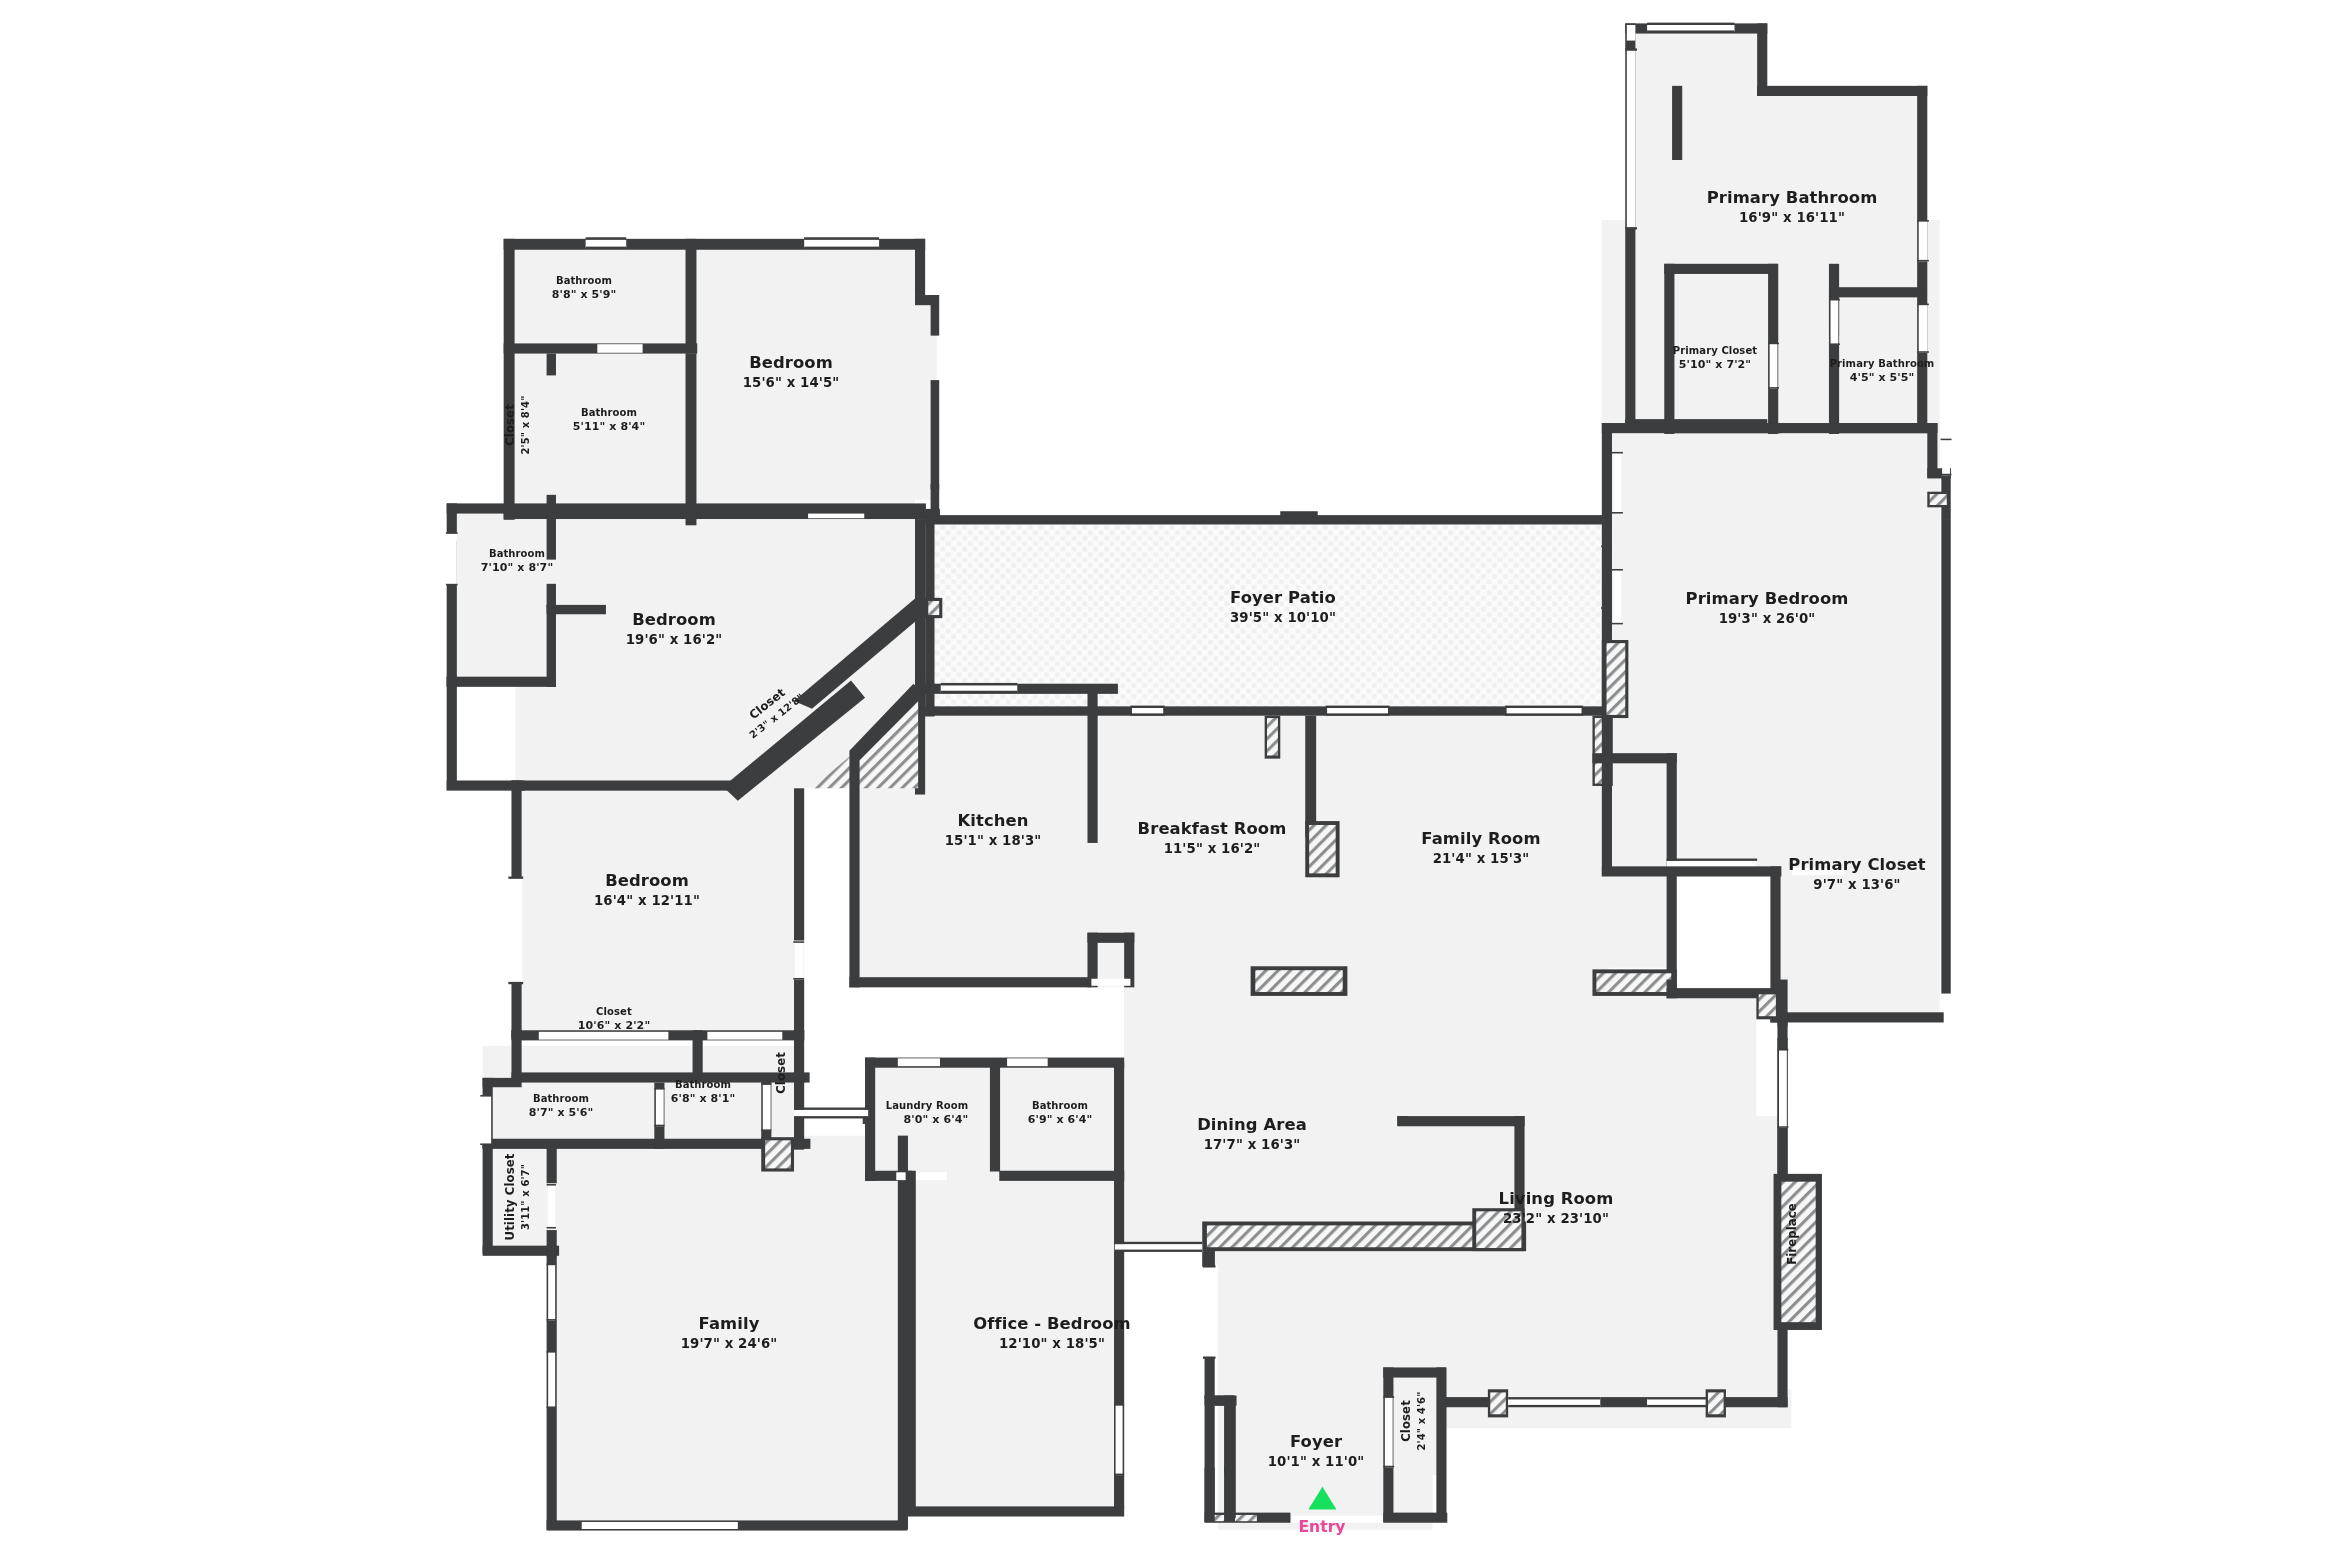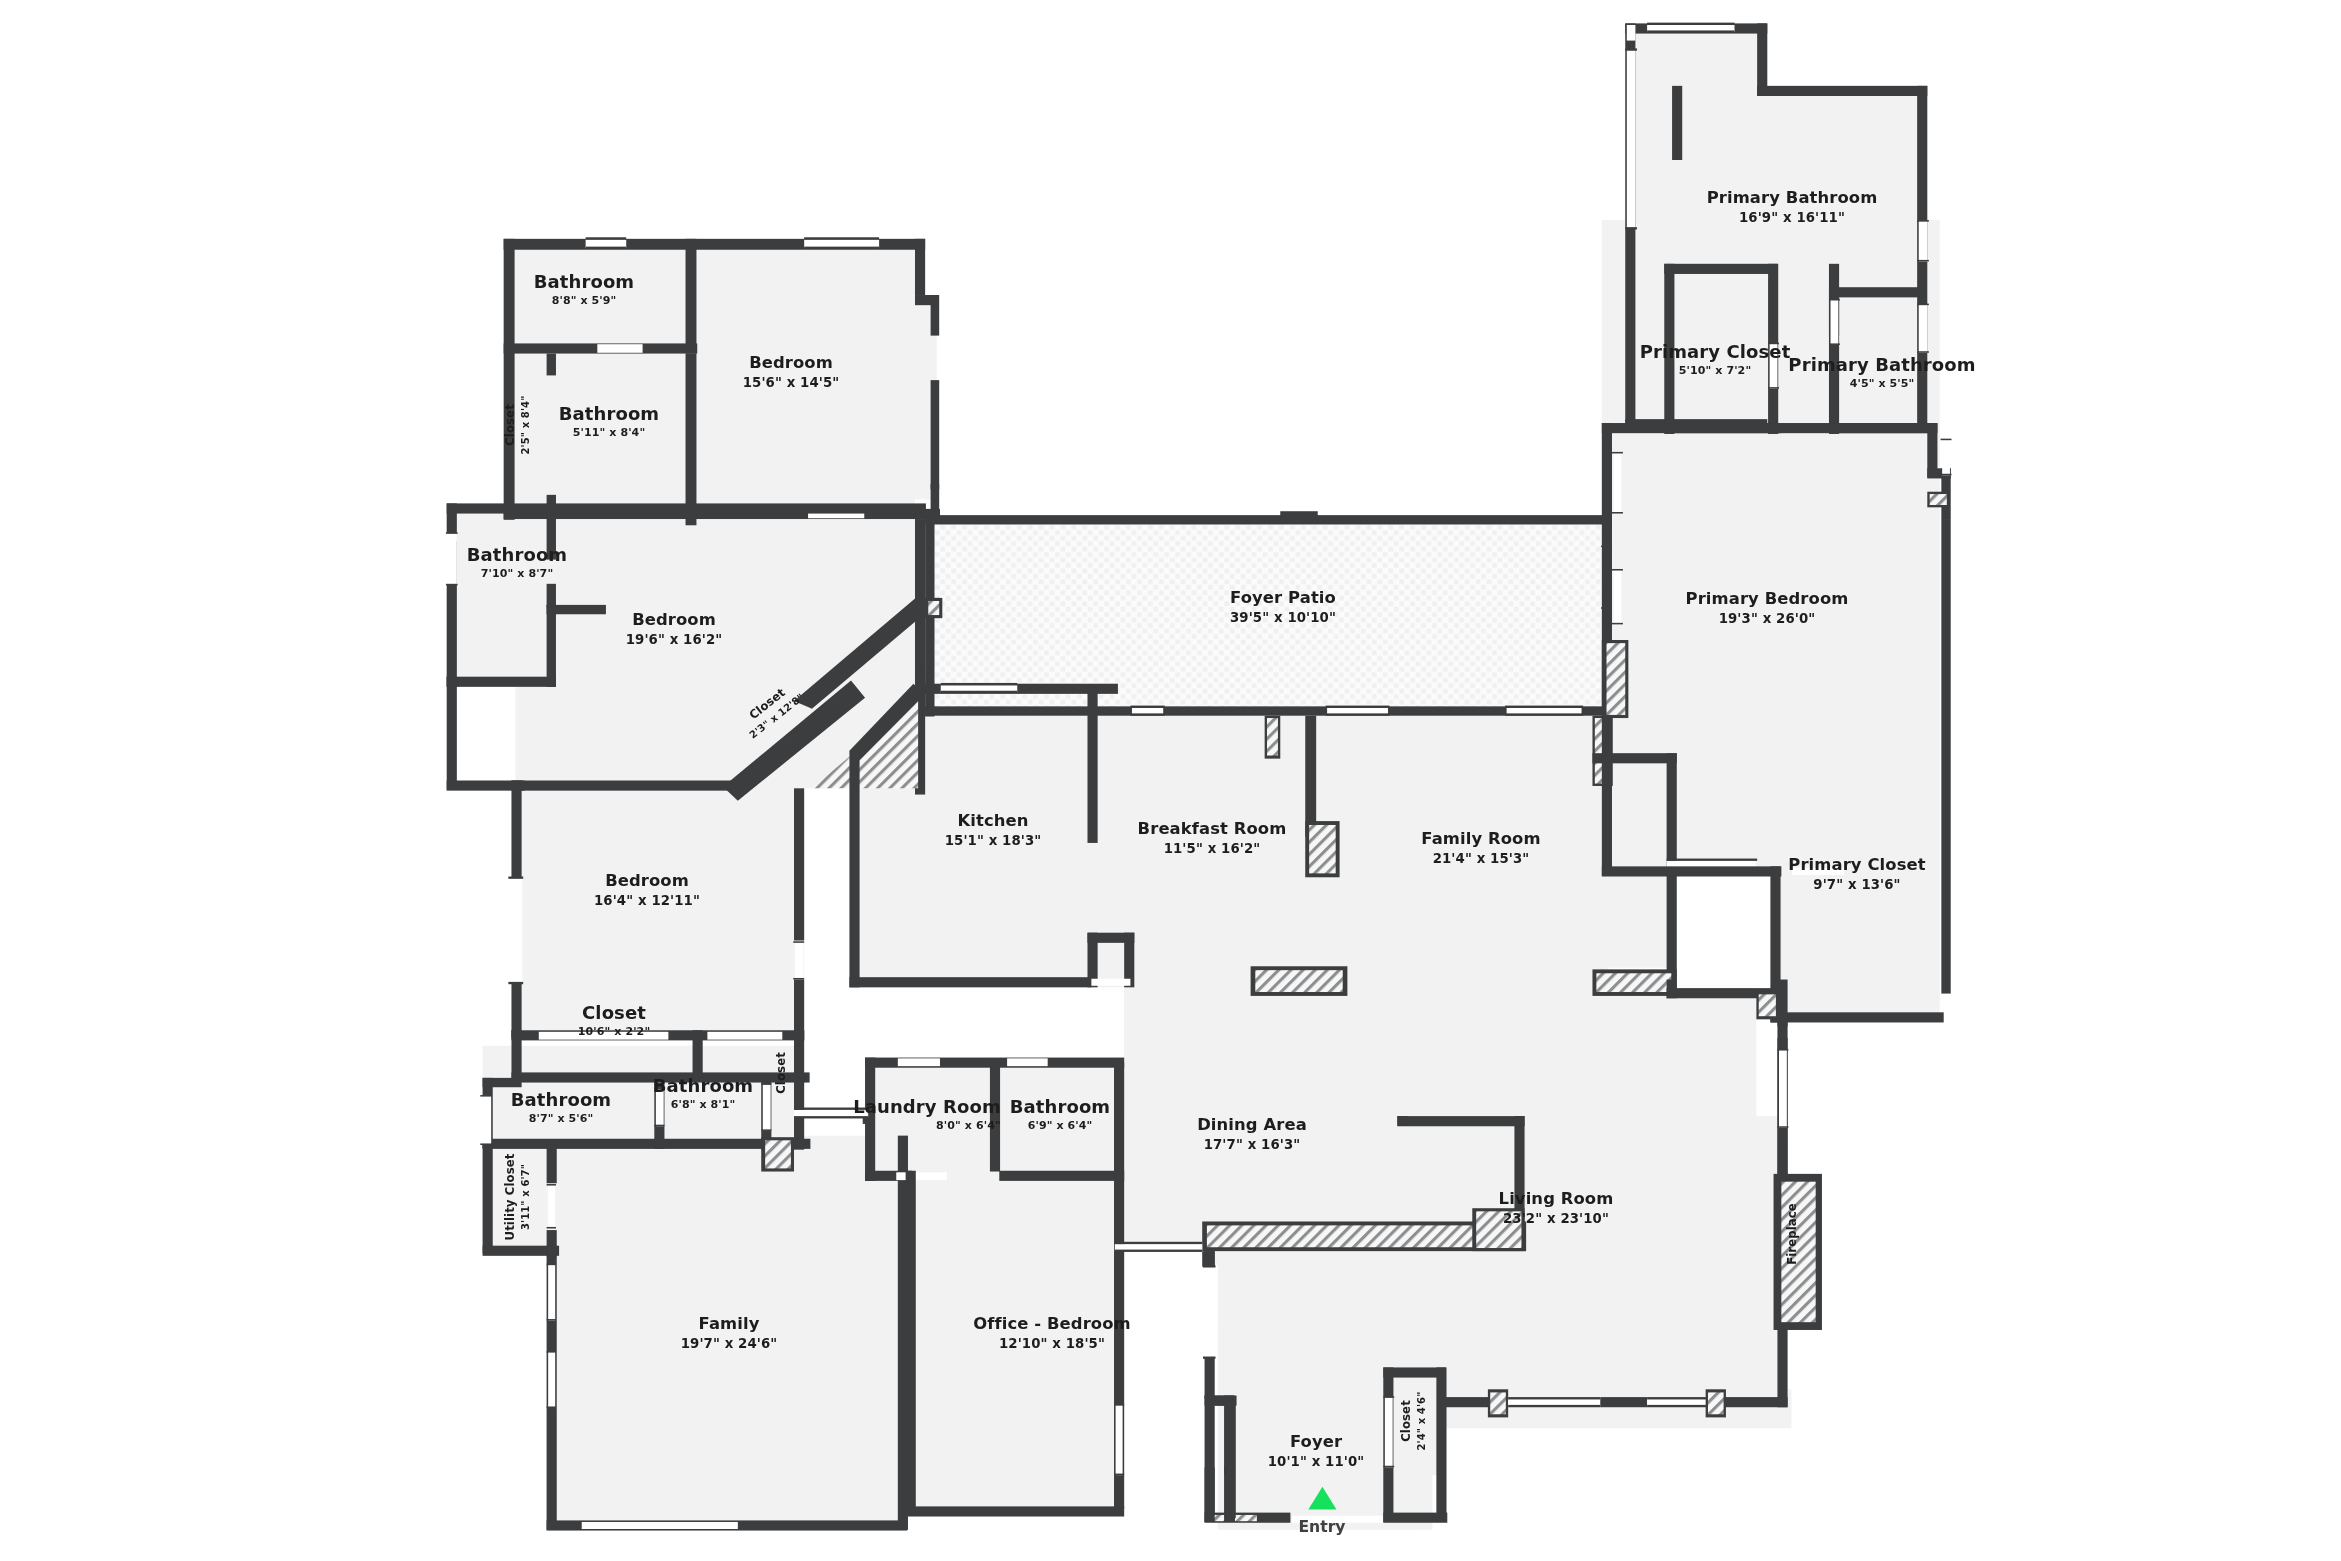--- a/index.html
+++ b/index.html
@@ -8,26 +8,26 @@
   #stage{position:relative;width:2342px;height:1561px;background:#ffffff;}
   #svgwrap{position:absolute;inset:0;}
   svg{display:block;}
   .lbl{position:absolute;text-align:center;color:#1d1d1d;
        font-weight:700;line-height:1.18;pointer-events:none;
        white-space:nowrap;transform:translate(-50%,-50%);}
   .lbl .nm{font-size:16.4px;letter-spacing:0.1px;}
   .lbl .dim{font-size:13.3px;letter-spacing:0.1px;margin-top:2.3px;}
   .lbl.vert{transform:translate(-50%,-50%) rotate(-90deg);}
   .lbl.diag{transform:translate(-50%,-50%) rotate(-38deg);}
-  .lbl.small .nm{font-size:18px;}
+  .lbl.small .nm{font-size:10px;}
   .lbl.small .dim{font-size:11px;}
   .lbl.tiny .nm{font-size:11.7px;}
   .lbl.tiny .dim{font-size:10px;}
   .entry-lbl{position:absolute;transform:translate(-50%,0);text-align:center;}
-  .entry-lbl .nm{font-size:15.6px;font-weight:700;color:#404040;}
+  .entry-lbl .nm{font-size:15.6px;font-weight:700;color:#ec4899;}
 </style>
 </head>
 <body>
 
 <div id="stage">
 
   <div id="svgwrap">
   <svg width="2342" height="1561" viewBox="0 0 3000 2000" xmlns="http://www.w3.org/2000/svg">
     <defs>
       <pattern id="tilePat" width="14" height="14" patternUnits="userSpaceOnUse">

